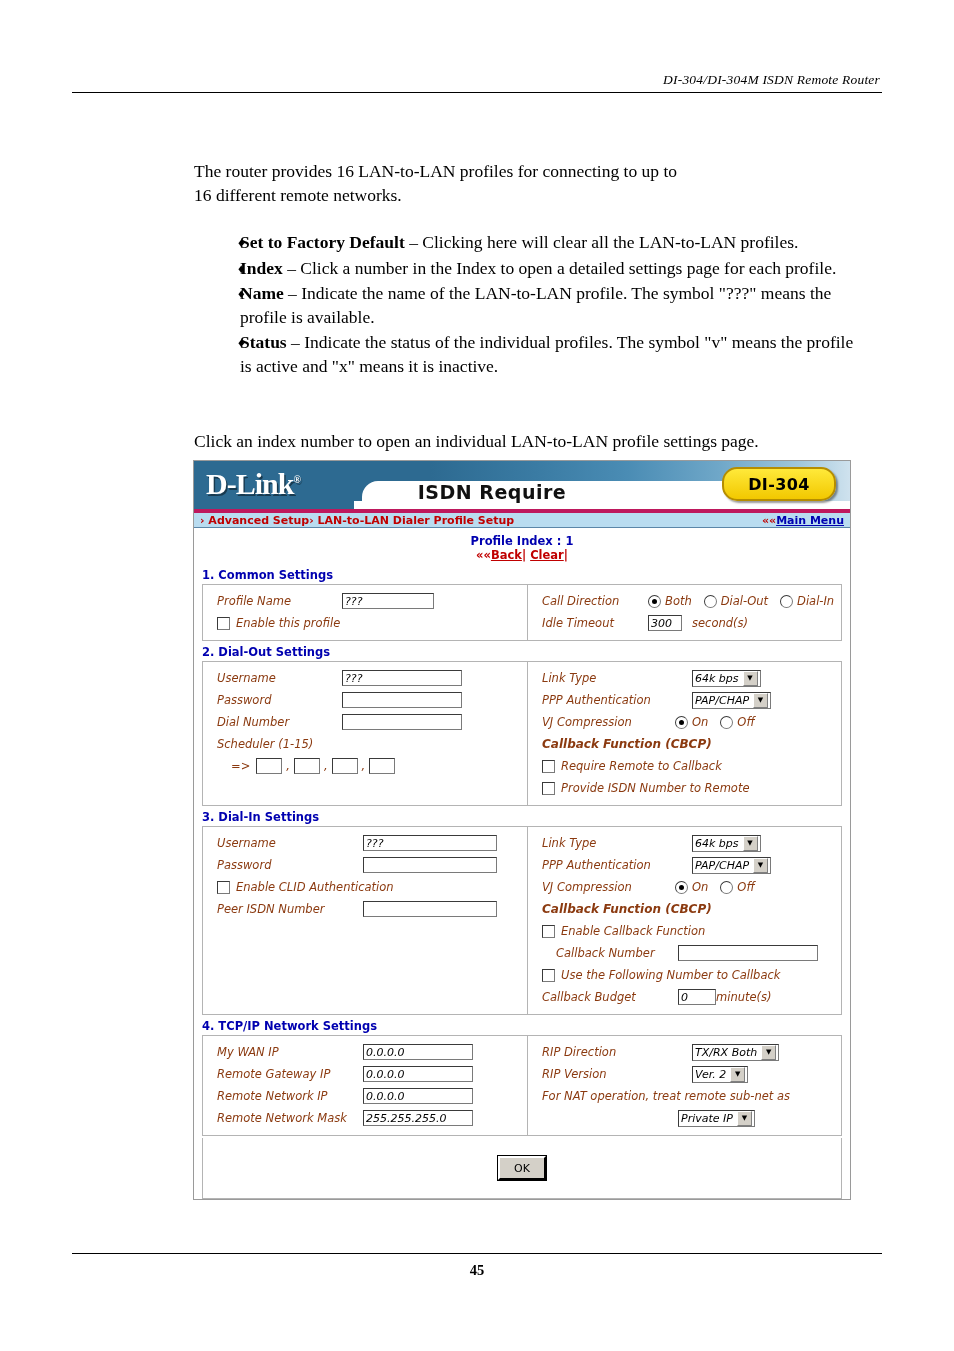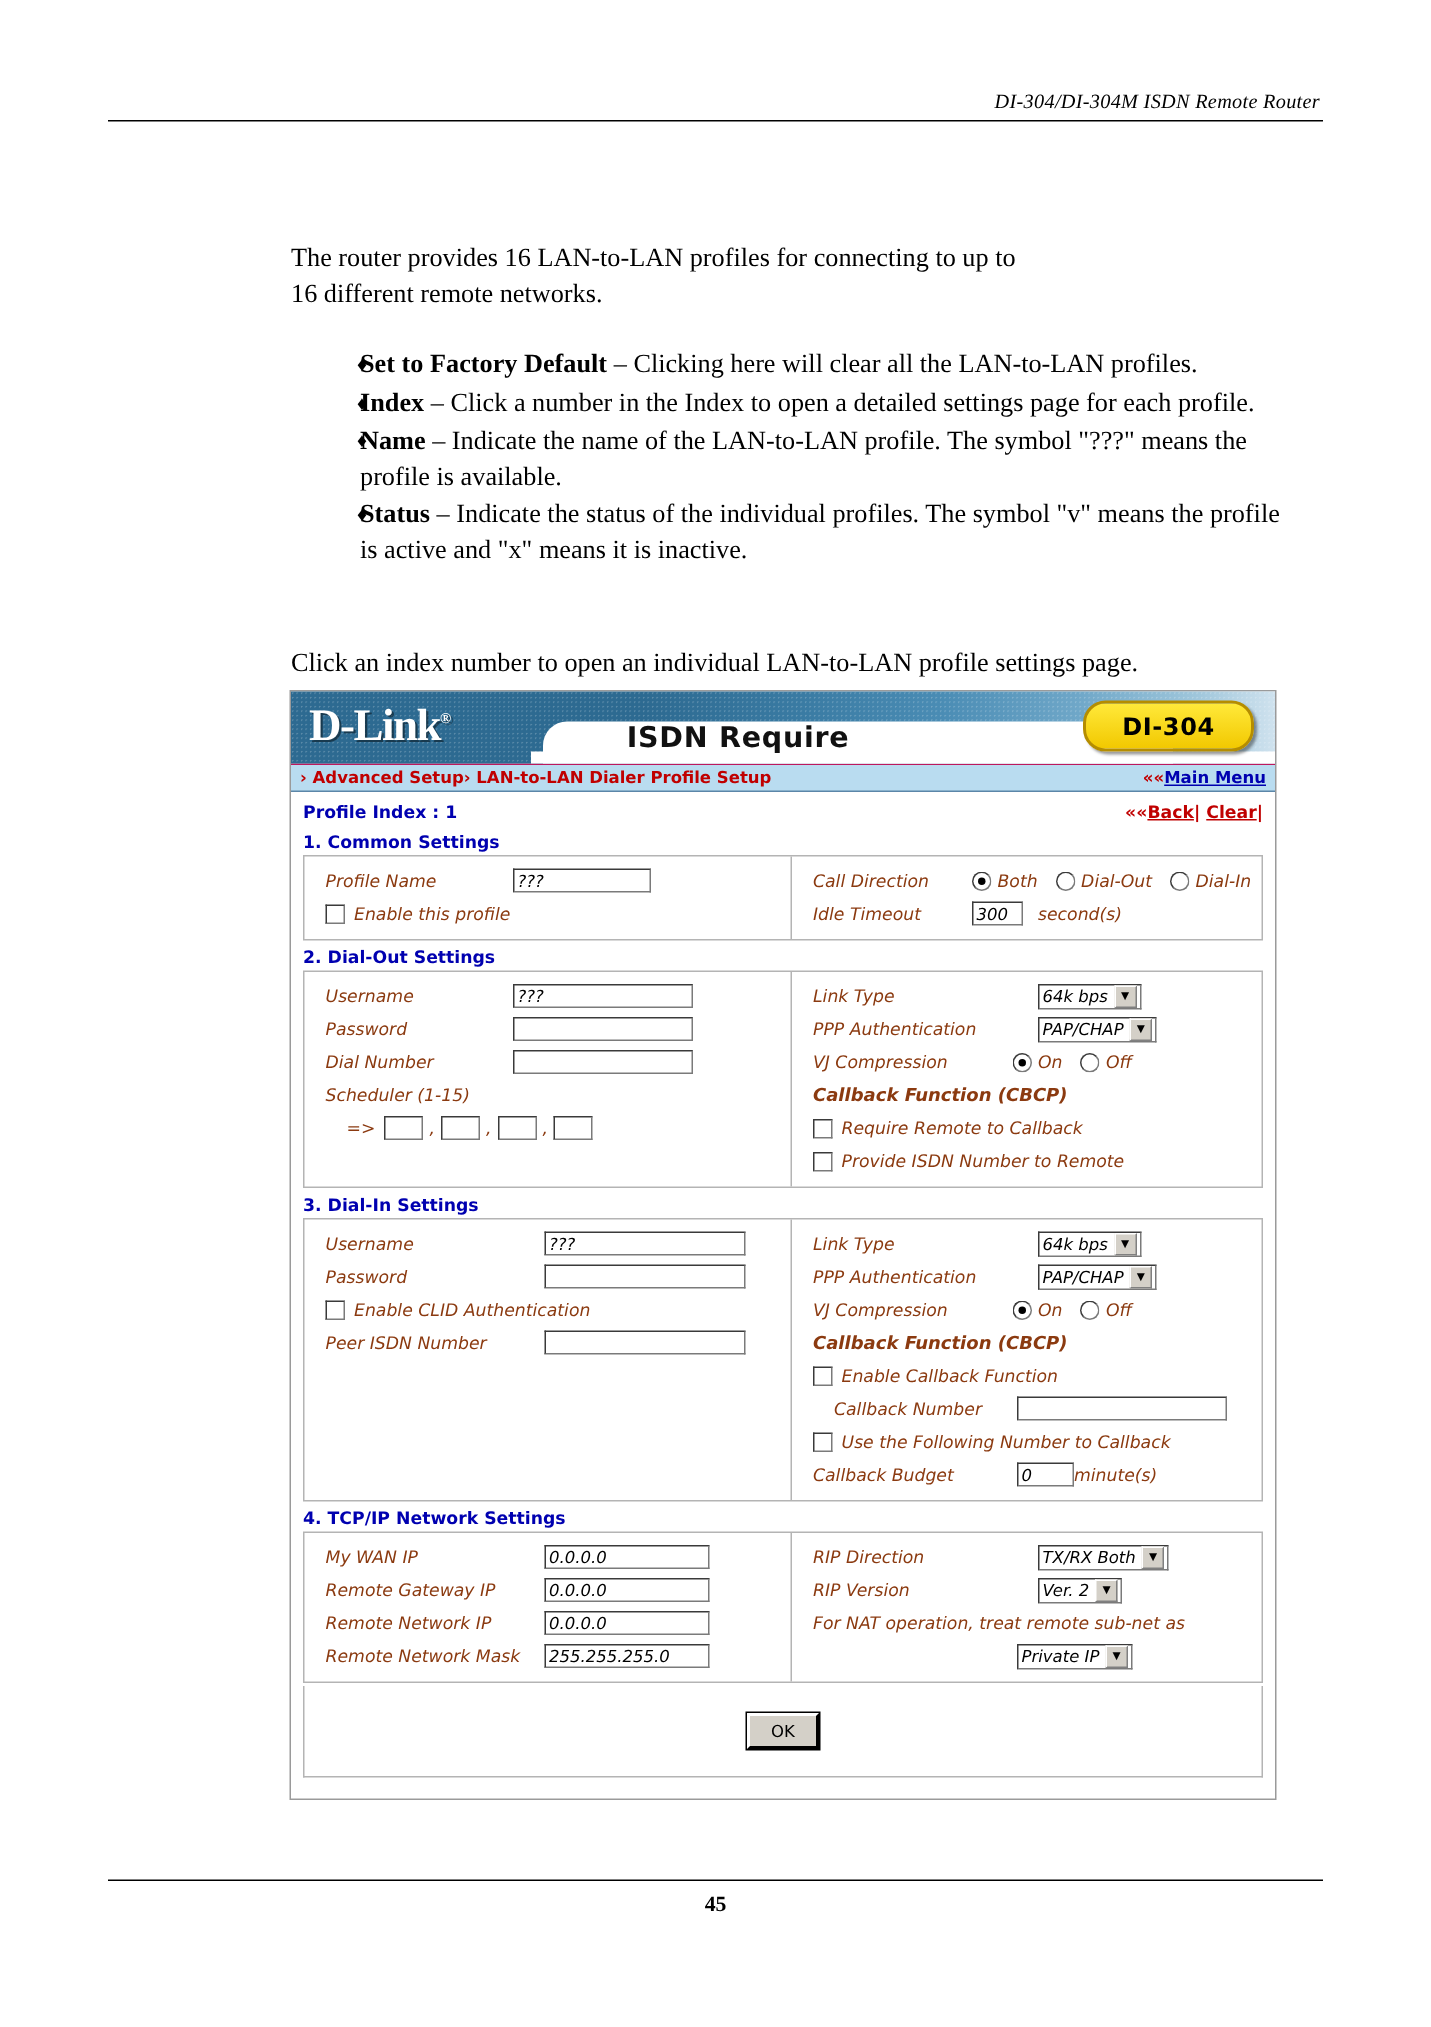--- a/index.html
+++ b/index.html
@@ -3,21 +3,21 @@
 <meta charset="utf-8">
 <style>
   html,body{margin:0;padding:0;}
   body{
     width:954px;height:1351px;background:#ffffff;
     font-family:"Liberation Serif", serif;
     color:#000;overflow:hidden;position:relative;
   }
   
   .doc-header{
-    position:absolute;left:72px;top:60px;width:810px;
+    position:absolute;left:72px;top:72px;width:810px;
   }
   .doc-header-text{
     text-align:right;font-style:italic;font-family:"Liberation Serif",serif;
     font-size:13.5px;letter-spacing:.2px;color:#000;padding-right:2px;
   }
   .doc-header-rule{border-bottom:1.6px solid #000;margin-top:4px;}
 
   .doc-footer{position:absolute;left:72px;top:1253px;width:810px;}
   .doc-footer-rule{border-bottom:1.6px solid #000;}
   .doc-footer-num{
@@ -86,38 +86,38 @@
     box-shadow:2px 2px 2px rgba(0,0,0,.4);
     display:flex;align-items:center;justify-content:center;
   }
   .model-badge span{
     font-family:"DejaVu Sans",sans-serif;font-weight:bold;font-size:16px;color:#000;
     letter-spacing:.4px;
   }
 
   
   .navbar{
-    height:19px;background:#b9dcf0;border-top:1px solid #be185d;border-bottom:1px solid #5b86a8;
+    height:19px;background:#b9dcf0;border-top:4px solid #be185d;border-bottom:1px solid #5b86a8;
     display:flex;align-items:center;justify-content:space-between;
     padding:0 6px;box-sizing:border-box;
   }
   .navbar .crumb{
     font-family:"DejaVu Sans",sans-serif;font-weight:bold;font-size:11px;color:#c00000;
     white-space:nowrap;
   }
   .navbar .mainmenu{
     font-family:"DejaVu Sans",sans-serif;font-weight:bold;font-size:11px;color:#c00000;
     white-space:nowrap;
   }
   .navbar .mainmenu u{color:#0000b0;}
 
   
   .idxrow{
     display:flex;align-items:center;justify-content:space-between;
-    padding:6px 8px 4px 8px;box-sizing:border-box;
+    padding:6px 8px 4px 8px;box-sizing:border-box;flex-direction:column;
   }
   .idxrow .pidx{
     font-family:"DejaVu Sans",sans-serif;font-weight:bold;font-size:11.5px;color:#0000b0;
   }
   .idxrow .links{
     font-family:"DejaVu Sans",sans-serif;font-weight:bold;font-size:11.5px;color:#c00000;
   }
   .idxrow .links u{color:#c00000;}
 
   

